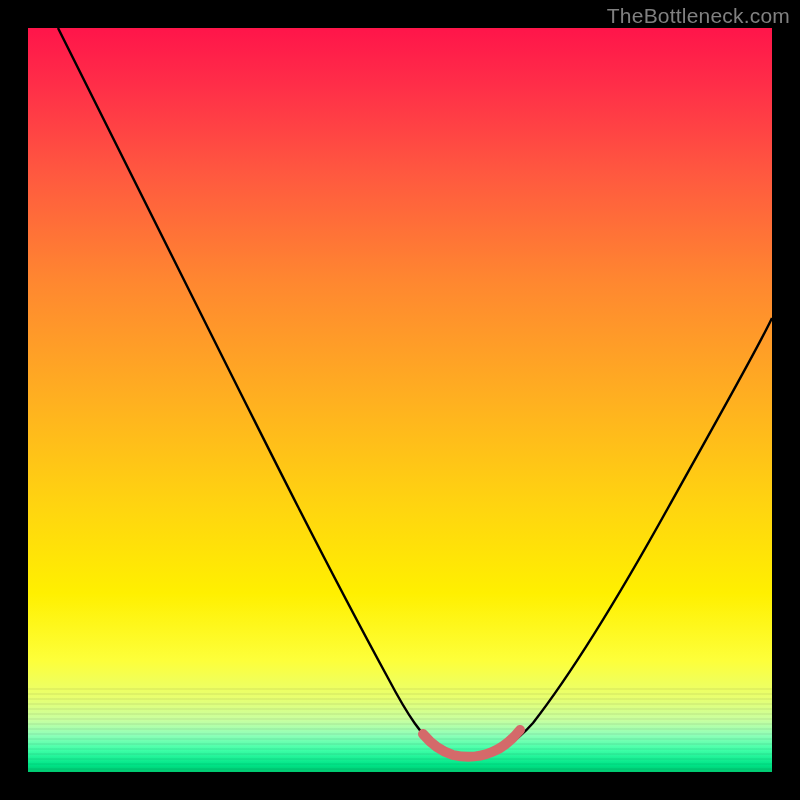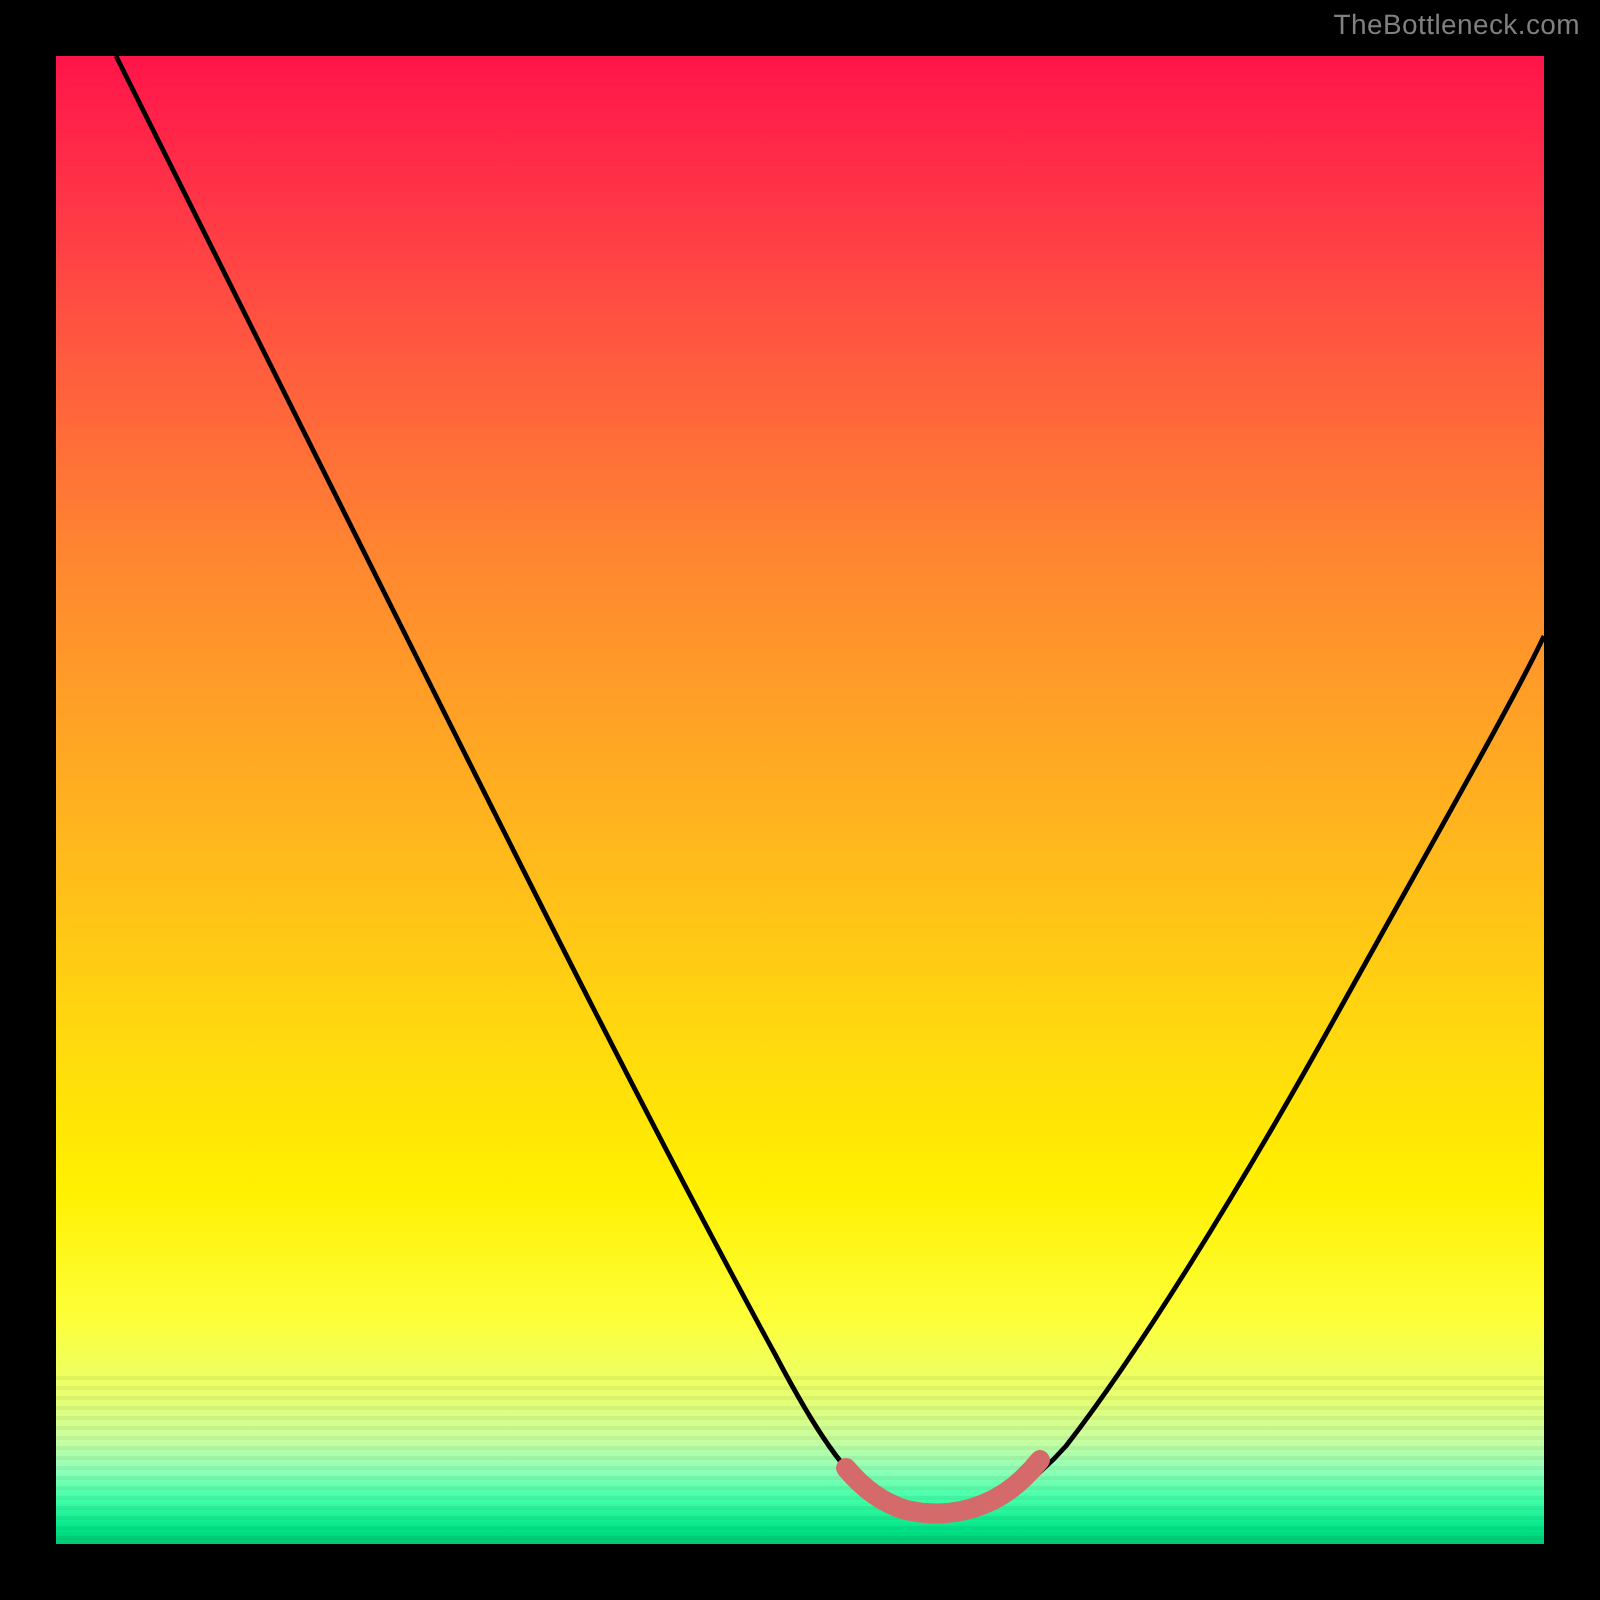--- a/index.html
+++ b/index.html
@@ -65,21 +65,21 @@
     position: absolute;
     inset: 0;
     width: 100%;
     height: 100%;
   }
   .watermark {
     position: absolute;
     top: 4px;
     right: 10px;
     color: #808080;
-    font-size: 14px;
+    font-size: 21px;
     font-weight: 500;
     letter-spacing: 0.2px;
   }
 </style>
 </head>
 <body>
 
 <div class="frame">
 
   <div class="plot-area">

